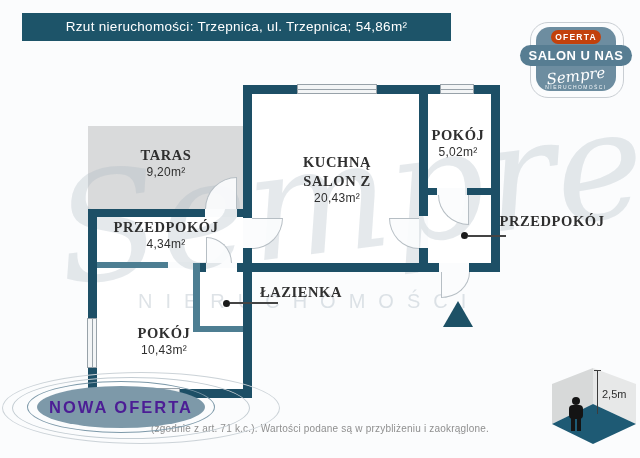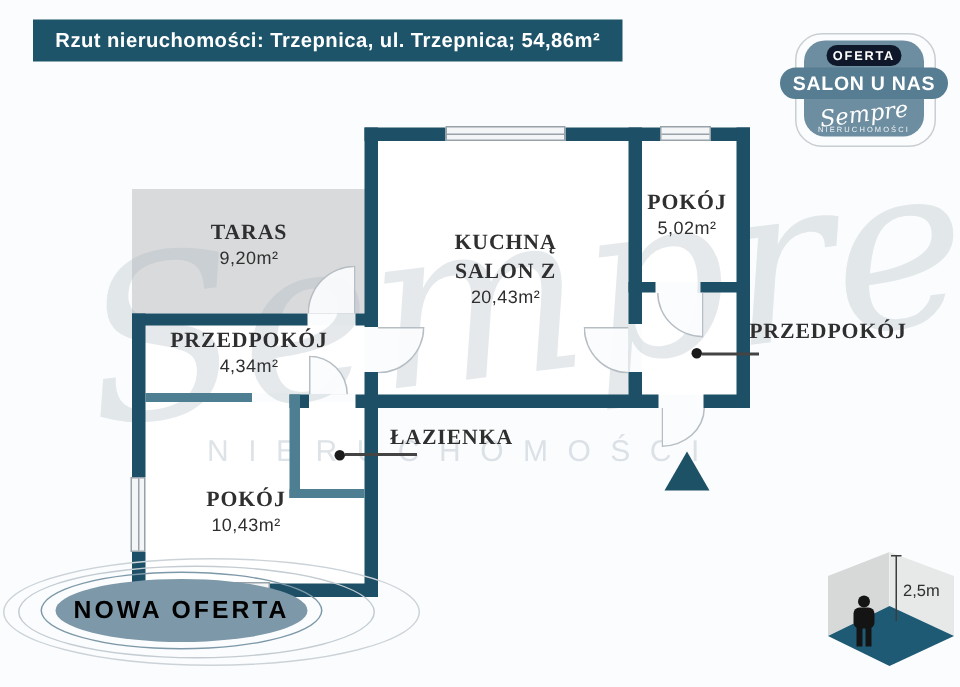--- a/index.html
+++ b/index.html
@@ -2,33 +2,33 @@
 <html><head>
 <meta charset="utf-8">
 <style>
   html,body { margin:0; padding:0; }
   .stage {
     position:relative; width:640px; height:458px; overflow:hidden;
     background:#fbfcfd; font-family:"Liberation Sans", sans-serif;
   }
   
   .banner {
-    position:absolute; left:22px; top:13px; width:393px; height:28px;
+    position:absolute; left:22px; top:13px; width:429px; height:28px;
     background:#1d5469; color:#ffffff; z-index:6;
-    font-size:13.5px; font-weight:bold; letter-spacing:.3px;
+    font-size:13.5px; font-weight:normal; letter-spacing:.3px;
     line-height:28px; text-align:center; white-space:nowrap;
   }
   
   .badge { position:absolute; left:524px; top:18px; width:104px; height:84px; z-index:6; }
   .badge-outline { position:absolute; left:6px; top:4px; width:92px; height:74px;
     border:1px solid #c9ced3; border-radius:18px; }
   .badge-square { position:absolute; left:12px; top:9px; width:80px; height:64px;
     background:#6d8da0; border-radius:14px; }
   .badge-oferta { position:absolute; left:27px; top:12px; width:50px; height:14px;
-    background:#0f172a; border-radius:7px; color:#fff; font-size:8.5px; font-weight:bold;
+    background:#c2410c; border-radius:7px; color:#fff; font-size:8.5px; font-weight:bold;
     letter-spacing:1.2px; text-align:center; line-height:14px; }
   .badge-band { position:absolute; left:-4px; top:27px; width:112px; height:21px;
     background:#577d92; border-radius:11px; color:#fff; font-size:13px; font-weight:bold;
     letter-spacing:.5px; text-align:center; line-height:21px; }
   .badge-sign { position:absolute; left:0; top:49px; width:104px; text-align:center;
     color:#fff; font-family:"DejaVu Serif", serif; font-style:italic; font-size:15px;
     transform:rotate(-7deg); }
   .badge-sub { position:absolute; left:0; top:66px; width:104px; text-align:center;
     color:#f2f5f6; font-size:5px; letter-spacing:1.4px; }
   
@@ -66,21 +66,21 @@
   .ra { font-size:12px; letter-spacing:.3px; line-height:15px; }
   
   .ribbon { position:absolute; left:0; top:368px; width:300px; height:80px; z-index:5; }
   .rb-e1 { position:absolute; left:2px; top:4px; width:276px; height:70px;
     border:1px solid #ccd3d8; border-radius:50%; }
   .rb-e2 { position:absolute; left:12px; top:9px; width:236px; height:60px;
     border:1px solid #c3ccd2; border-radius:50%; }
   .rb-outline { position:absolute; left:27px; top:13px; width:188px; height:52px;
     border:1.5px solid #7d99a9; border-radius:50%; box-sizing:border-box; }
   .rb-fill { position:absolute; left:37px; top:18px; width:168px; height:42px;
-    background:#7d99a9; border-radius:50%; color:#000000; font-size:16.5px; font-weight:bold;
+    background:#7d99a9; border-radius:50%; color:#4c1d95; font-size:16.5px; font-weight:bold;
     letter-spacing:2px; text-align:center; line-height:42px; }
   
   .disc { position:absolute; left:60px; top:423px; width:520px; z-index:4;
     text-align:center; color:#8f8f8f; font-size:10px; line-height:11.5px; letter-spacing:.2px; }
   
   .hicon { position:absolute; left:548px; top:360px; width:92px; height:98px; z-index:4; }
   .iso { position:absolute; left:0; top:0; width:92px; height:98px; }
   .iso-l { background:#d7d9d9; clip-path:polygon(4px 24px,45px 8px,45px 44px,4px 64px); }
   .iso-r { background:#e7e8e8; clip-path:polygon(45px 8px,88px 24px,88px 64px,45px 44px); }
   .iso-f { background:#1e5a74; clip-path:polygon(4px 64px,45px 44px,88px 64px,45px 84px); }
@@ -200,20 +200,21 @@
   </div>
 
   <div class="ribbon">
     <div class="rb-e1"></div>
     <div class="rb-e2"></div>
     <div class="rb-outline"></div>
     <div class="rb-fill">NOWA OFERTA</div>
   </div>
 
   <div class="disc">
+    <div>(zgodnie z art. 71 k.c.). Wartości podane są w przybliżeniu i zaokrąglone.</div>
   </div>
 
   <div class="hicon">
     <div class="iso iso-l"></div>
     <div class="iso iso-r"></div>
     <div class="iso iso-f"></div>
     <div class="mline"></div>
     <div class="mtick"></div>
     <div class="mlab">2,5m</div>
     <div>

